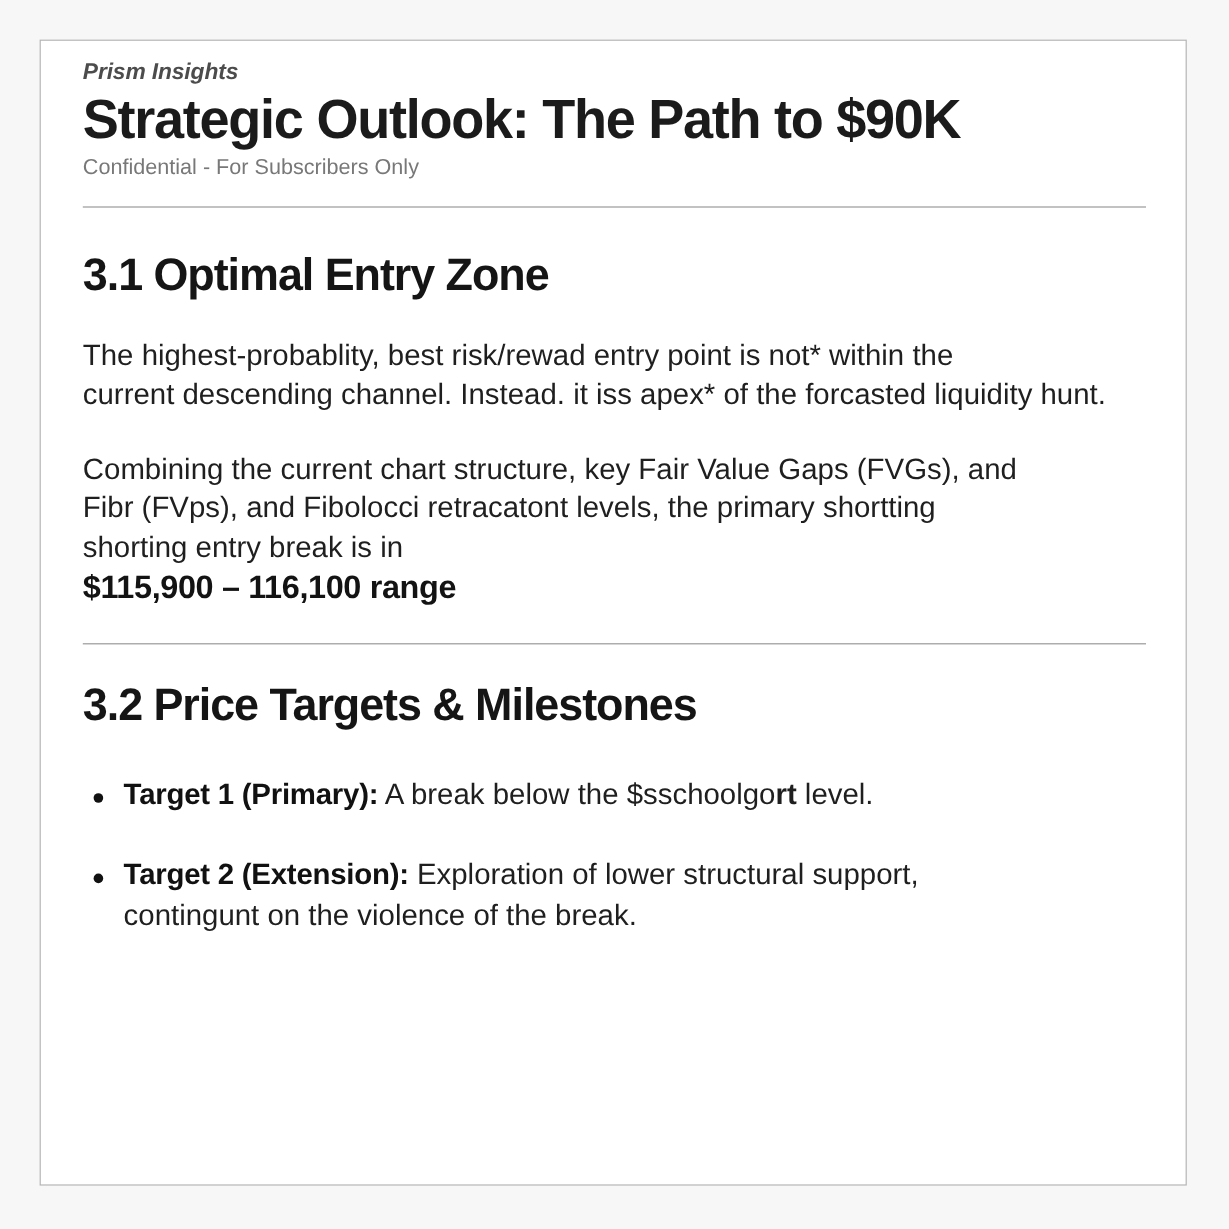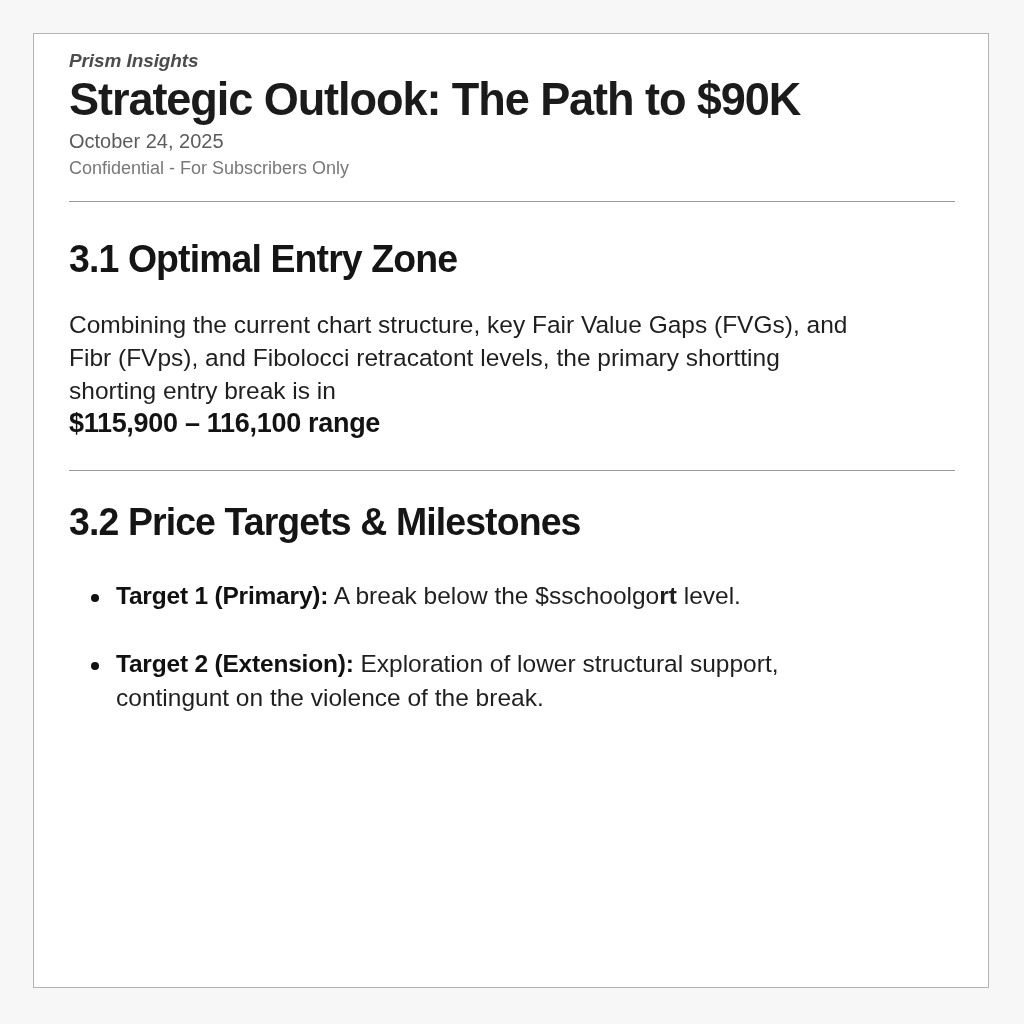--- a/index.html
+++ b/index.html
@@ -110,21 +110,21 @@
     font-weight: bold;
     color: #131313;
     letter-spacing: -0.3px;
     line-height: 1.2;
     white-space: nowrap;
   }
 
   
   .bullets {
     list-style: none;
-    margin: 16px;
+    margin: 3px;
     padding: 0;
   }
 
   .bullet {
     position: relative;
     padding-left: 31px;
     font-size: 24.5px;
     color: #1f1f1f;
     line-height: 1.33;
   }
@@ -172,27 +172,30 @@
   .b2-line2 { margin-top: 1px; }
 </style>
 </head>
 <body>
 
 <div class="page">
   <div class="inner">
 
     <div class="brand">Prism Insights</div>
     <h1 class="doc-title">Strategic Outlook: The Path to $90K</h1>
-    <div class="doc-date">October 24, 2025</div>
     <div class="doc-conf">Confidential - For Subscribers Only</div>
 
     <div class="rule"></div>
 
     <h2 class="section-heading s31">3.1 Optimal Entry Zone</h2>
 
+    <p class="body-para p1">
+      <span class="bline">The highest-probablity, best risk/rewad entry point is not* within the</span><br>
+      <span class="bline">current descending channel. Instead. it iss apex* of the forcasted liquidity hunt.</span>
+    </p>
 
     <p class="body-para p2">
       <span class="bline">Combining the current chart structure, key Fair Value  Gaps (FVGs), and</span><br>
       <span class="bline">Fibr (FVps), and Fibolocci retracatont levels, the primary shortting</span><br>
       <span class="bline">shorting entry break is in</span>
     </p>
 
     <div class="highlight">$115,900 – 116,100 range</div>
 
     <div class="rule second"></div>

